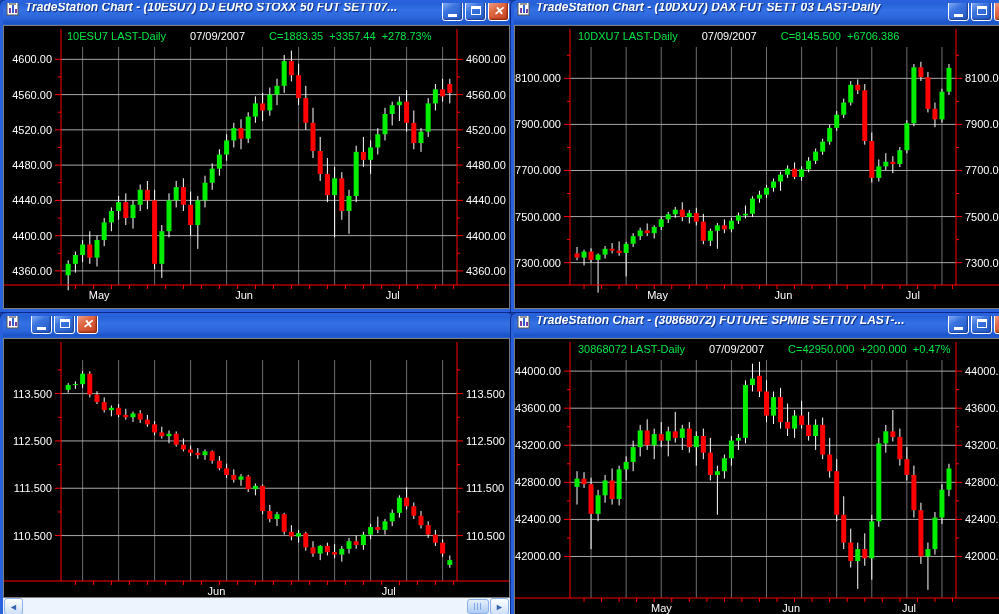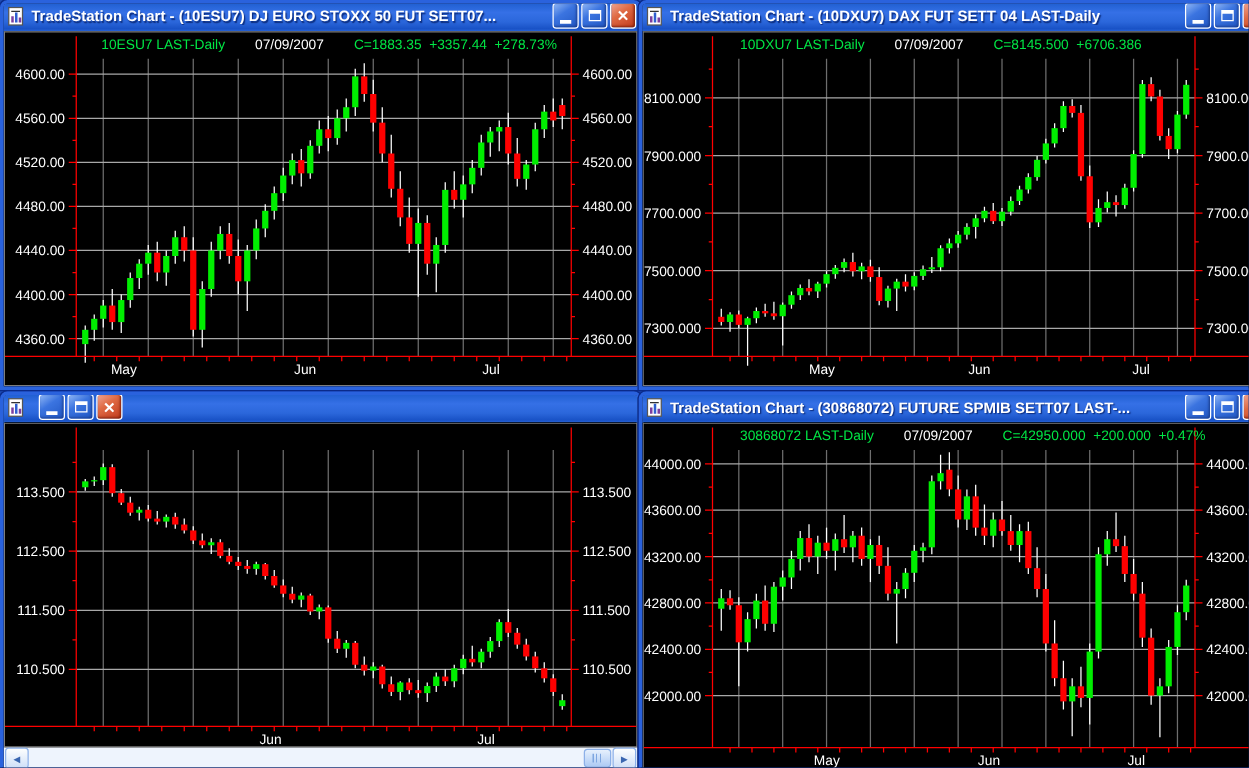--- a/index.html
+++ b/index.html
@@ -6,41 +6,41 @@
   #screen{position:relative;width:999px;height:614px;overflow:hidden;
     background:#1e4ab2;font-family:"Liberation Sans",sans-serif;}
   .win{position:absolute;border:3px solid #2a62dd;outline:1px solid #0a2a8a;
     border-radius:6px 6px 0 0;overflow:hidden;background:#000;
     box-shadow:inset 0 0 0 1px #6f9bef;}
   .win.tl{left:0;top:3;width:507px;height:306px;}
   .win.tr{left:511px;top:3;width:502px;height:306px;}
   .win.bl{left:0;top:313px;width:507px;height:299px;}
   .win.br{left:511px;top:313px;width:502px;height:304px;}
   .titlebar{position:absolute;left:-3px;top:-3px;right:-3px;height:25px;
-    display:flex;align-items:center;padding:0 4px;box-sizing:border-box;
+    display:flex;padding:0 4px;box-sizing:border-box;
     background:linear-gradient(180deg,#7db2fb 0%,#2160d2 12%,#3570e6 40%,#2b67db 70%,#1952c6 92%,#2763d6 100%);
-    border-radius:5px 5px 0 0;}
+    border-radius:5px 5px 0 0;font-style:italic;}
   .title-icon{width:16px;height:16px;margin:0 4px 0 1px;flex:0 0 auto;}
   .title-text{color:#fff;font-weight:bold;font-size:12px;white-space:nowrap;
     overflow:hidden;text-shadow:1px 1px 1px #0a2a7a;flex:1 1 auto;}
   .controls{display:flex;gap:2px;margin-left:6px;flex:0 0 auto;}
   .ctl{width:21px;height:21px;border:1px solid #fff;border-radius:3px;
     box-sizing:border-box;display:flex;align-items:center;justify-content:center;
     background:linear-gradient(145deg,#8fb6f5 0%,#3b74e0 40%,#2258c4 100%);
     box-shadow:inset -1px -1px 2px #1b3f90;cursor:pointer;}
   .ctl.close{background:linear-gradient(145deg,#f0a592 0%,#df6a44 40%,#c33c1e 100%);
     box-shadow:inset -1px -1px 2px #7e1f08;color:#fff;font-size:12px;font-weight:bold;}
   .ic-min{width:9px;height:3px;background:#fff;margin-top:9px;}
   .ic-max{width:10px;height:9px;border:1px solid #fff;border-top-width:3px;box-sizing:border-box;}
   .chartarea{position:absolute;left:0;top:22px;right:0;bottom:0;background:#000;
     box-shadow:inset 0 0 0 1px #7d7d7d;}
   .bl .chartarea{bottom:17px;}
   .chartarea svg{position:absolute;left:0;top:0;font-family:"Liberation Sans",sans-serif;}
   .chart-header{position:absolute;top:5px;left:64px;font-size:11px;white-space:pre;z-index:2;}
-  .h-sym{color:#00e645;margin-left:14px;}
+  .h-sym{color:#00e645;}
   .h-date{color:#fff;padding:0 24px;}
   .h-stats{color:#00e645;white-space:pre;}
   .hscroll{position:absolute;left:0;right:0;bottom:0;height:17px;
     background:#eef4fd;display:flex;align-items:center;}
   .sb-btn{width:17px;height:15px;margin:1px;border:1px solid #8cb0e8;border-radius:3px;
     background:linear-gradient(180deg,#fdfefe,#cfe0f8);color:#3a66b0;font-size:9px;
     display:flex;align-items:center;justify-content:center;cursor:pointer;flex:0 0 auto;}
   .sb-track{position:relative;flex:1 1 auto;height:17px;}
   .sb-thumb{position:absolute;right:0;top:1px;width:22px;height:15px;
     border:1px solid #8cb0e8;border-radius:3px;box-sizing:border-box;cursor:pointer;
@@ -279,21 +279,21 @@
 
   <div class="win tr">
     <div class="titlebar">
       <svg class="title-icon" viewBox="0 0 16 16">
           <rect x="2" y="1" width="11" height="14" fill="#fff" stroke="#555"></rect>
           <rect x="4" y="8" width="2" height="5" fill="#7b3fa0"></rect>
           <rect x="7" y="5" width="2" height="8" fill="#2f5fd0"></rect>
           <rect x="10" y="9" width="2" height="4" fill="#7b3fa0"></rect>
           <path d="M4 4h7" stroke="#333"></path>
         </svg>
-      <span class="title-text">TradeStation Chart - (10DXU7) DAX FUT SETT 04 LAST-Daily</span>
+      <span class="title-text">TradeStation Chart - (10DXU7) DAX FUT SETT 03 LAST-Daily</span>
       <span class="controls">
         <span class="ctl">
             <span class="ic-min"></span>
           </span>
         <span class="ctl">
             <span class="ic-max"></span>
           </span>
         <span class="ctl close"></span>
       </span>
     </div>

